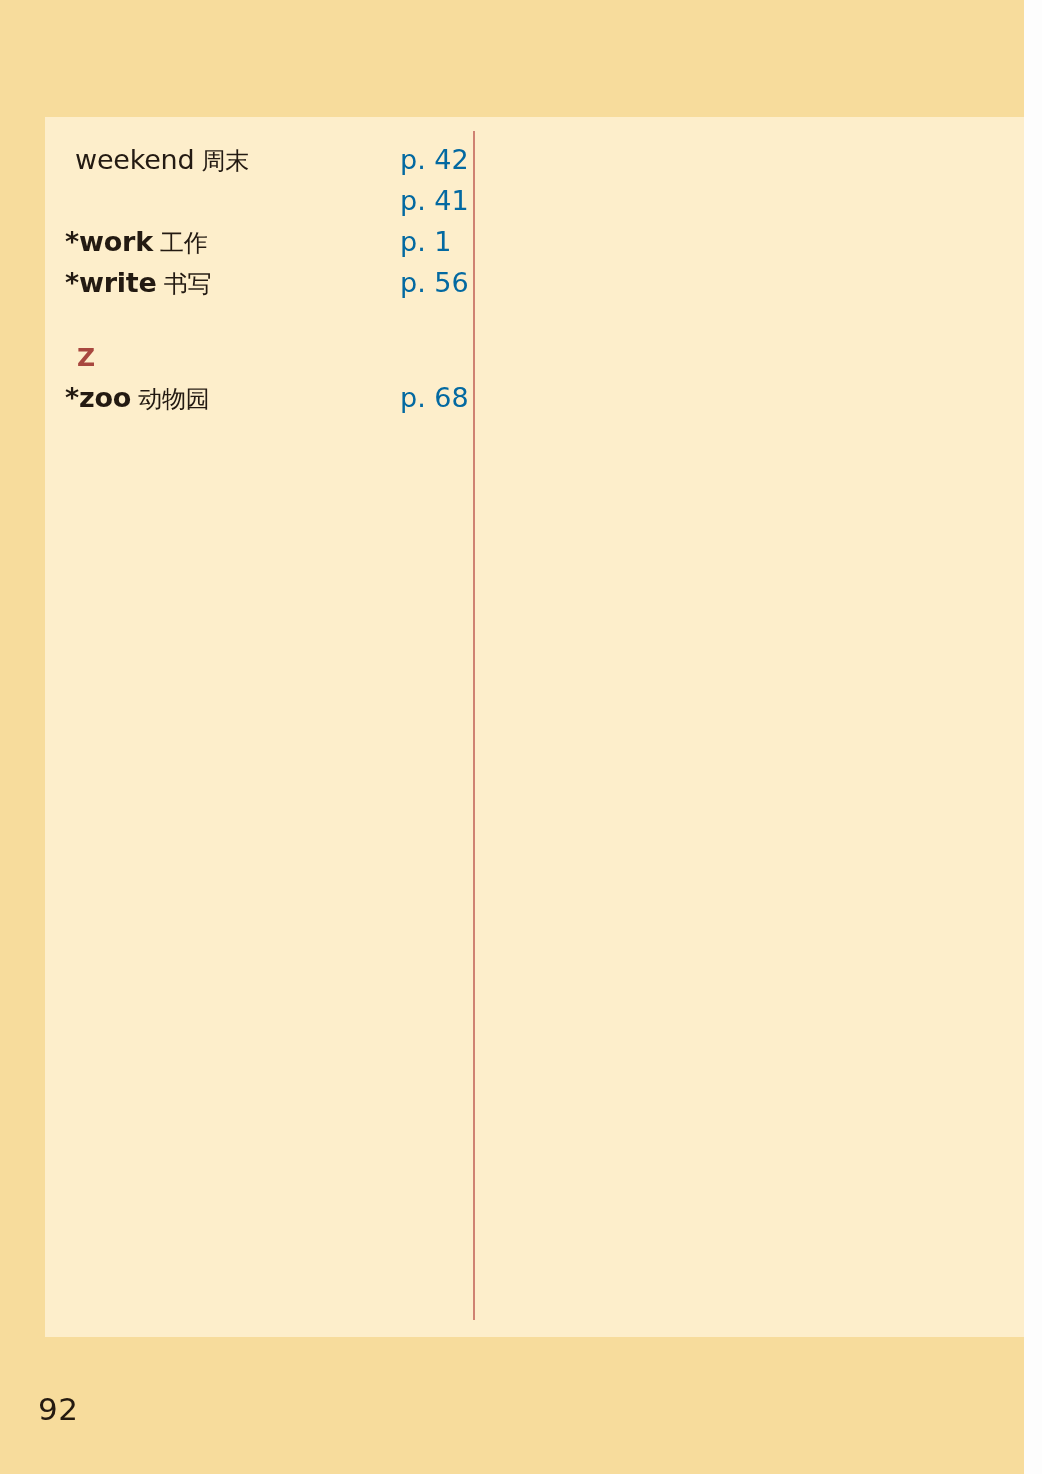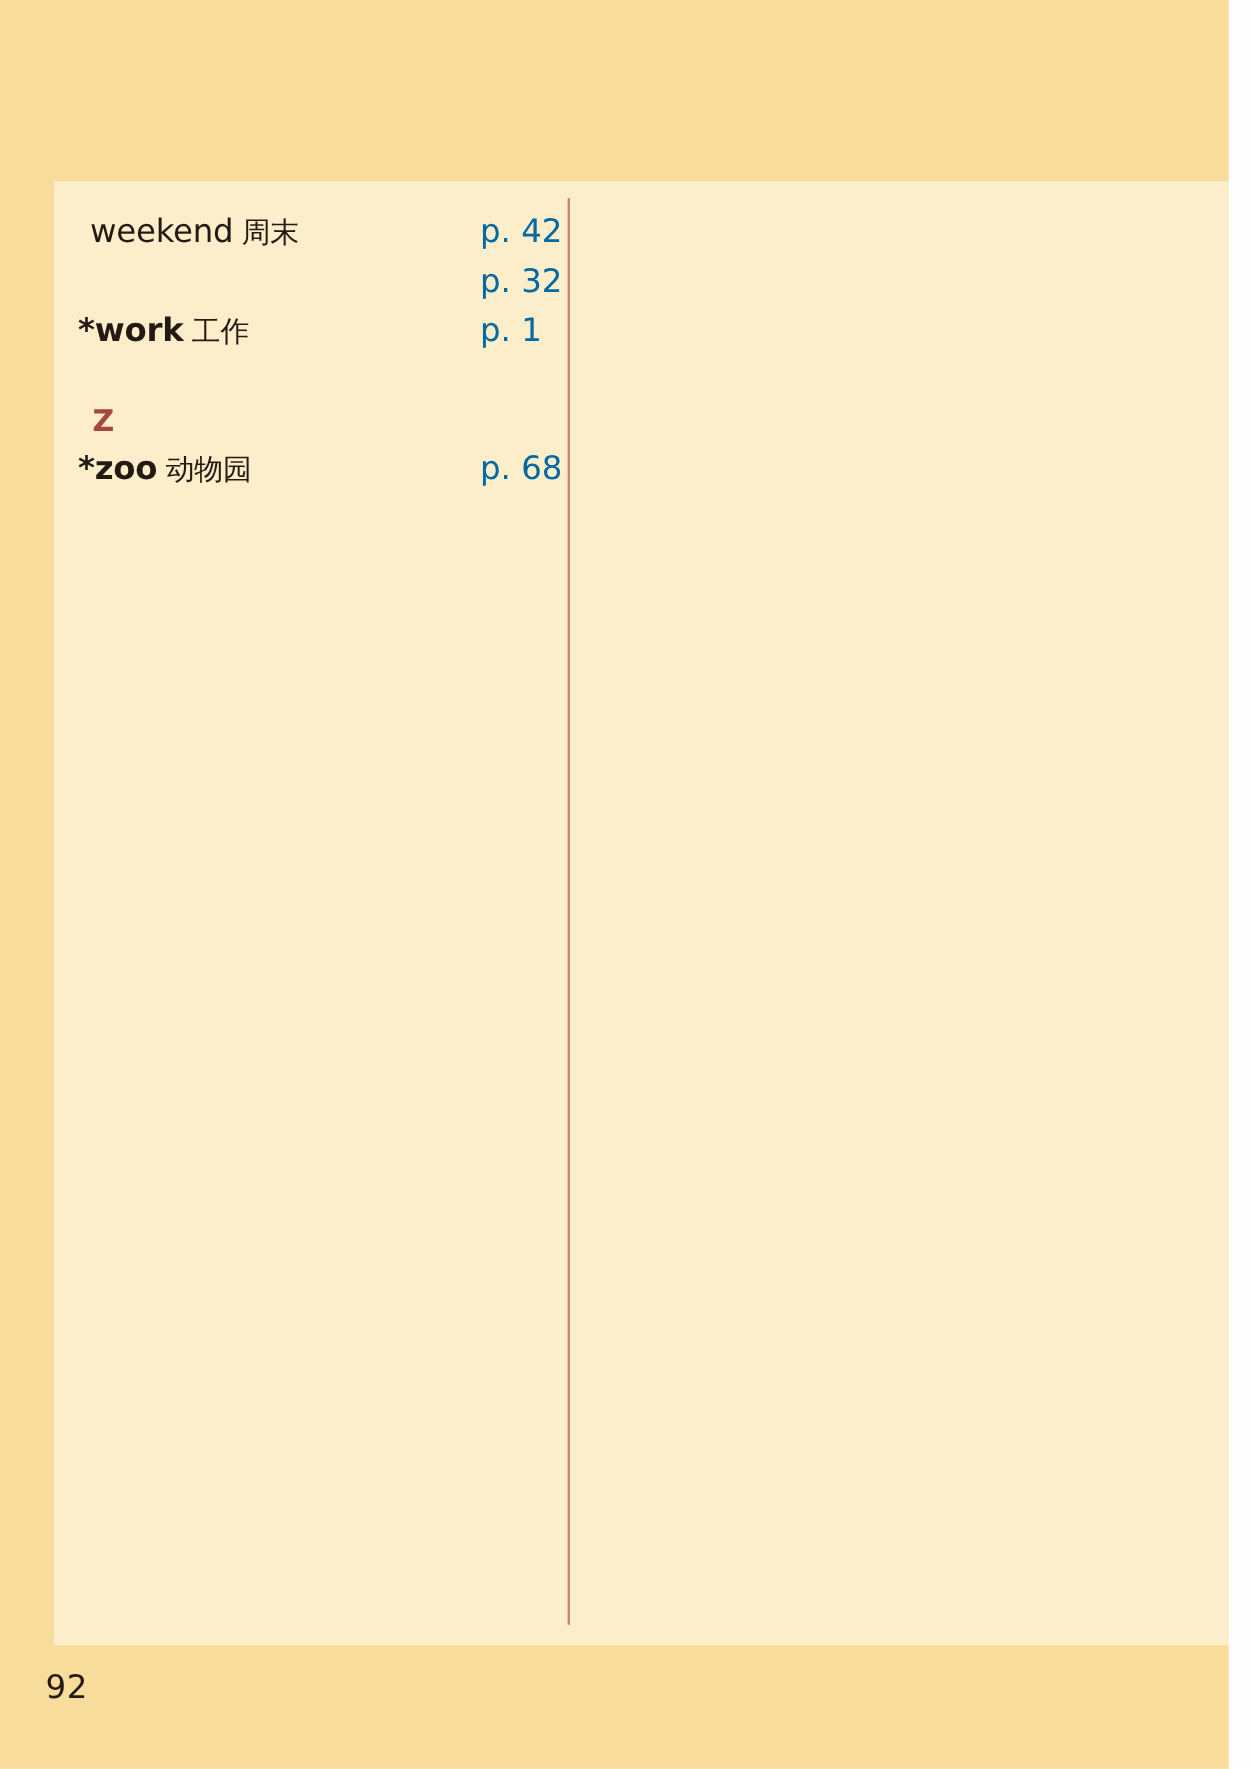--- a/index.html
+++ b/index.html
@@ -38,21 +38,20 @@
   }
 
   
   .content-panel {
     position: absolute;
     left: 45px;
     top: 117px;
     width: 979px;
     height: 1220px;
     background: #fdeecb;
-    margin-top: 34px;
   }
 
   
   .column-divider {
     position: absolute;
     left: 428px;   
     top: 14px;
     width: 2px;
     height: 1189px;
     background: #cf8272;
@@ -122,21 +121,21 @@
     color: #a8473f;
   }
 
   .spacer-block { height: 18px; }
 
   
   .page-folio {
     position: absolute;
     left: 38px;
     top: 1391px;
-    font-size: 27px;
+    font-size: 31px;
     font-weight: 400;
     color: #241a10;
     letter-spacing: 0.5px;
   }
 </style>
 </head>
 <body>
 
 <div class="page-sheet">
 
@@ -148,28 +147,32 @@
 
       <div class="glossary-column left">
 
         <div class="entry-row plain">
           <span class="entry-term">weekend<span class="entry-gloss">周末</span></span>
           <span class="entry-term" style="visibility:hidden;position:static;"></span>
           <span class="entry-page">p. 42</span>
         </div>
 
         <div class="entry-row starred">
-          <span class="entry-page">p. 32</span>
+          <span class="entry-page">p. 41</span>
         </div>
 
         <div class="entry-row starred">
           <span class="entry-term">*work<span class="entry-gloss">工作</span></span>
           <span class="entry-page">p. 1</span>
         </div>
 
+        <div class="entry-row starred">
+          <span class="entry-term">*write<span class="entry-gloss">书写</span></span>
+          <span class="entry-page">p. 56</span>
+        </div>
 
         <div class="spacer-block"></div>
 
         <div class="letter-heading">Z</div>
 
         <div class="entry-row starred">
           <span class="entry-term">*zoo<span class="entry-gloss">动物园</span></span>
           <span class="entry-page">p. 68</span>
         </div>
 

